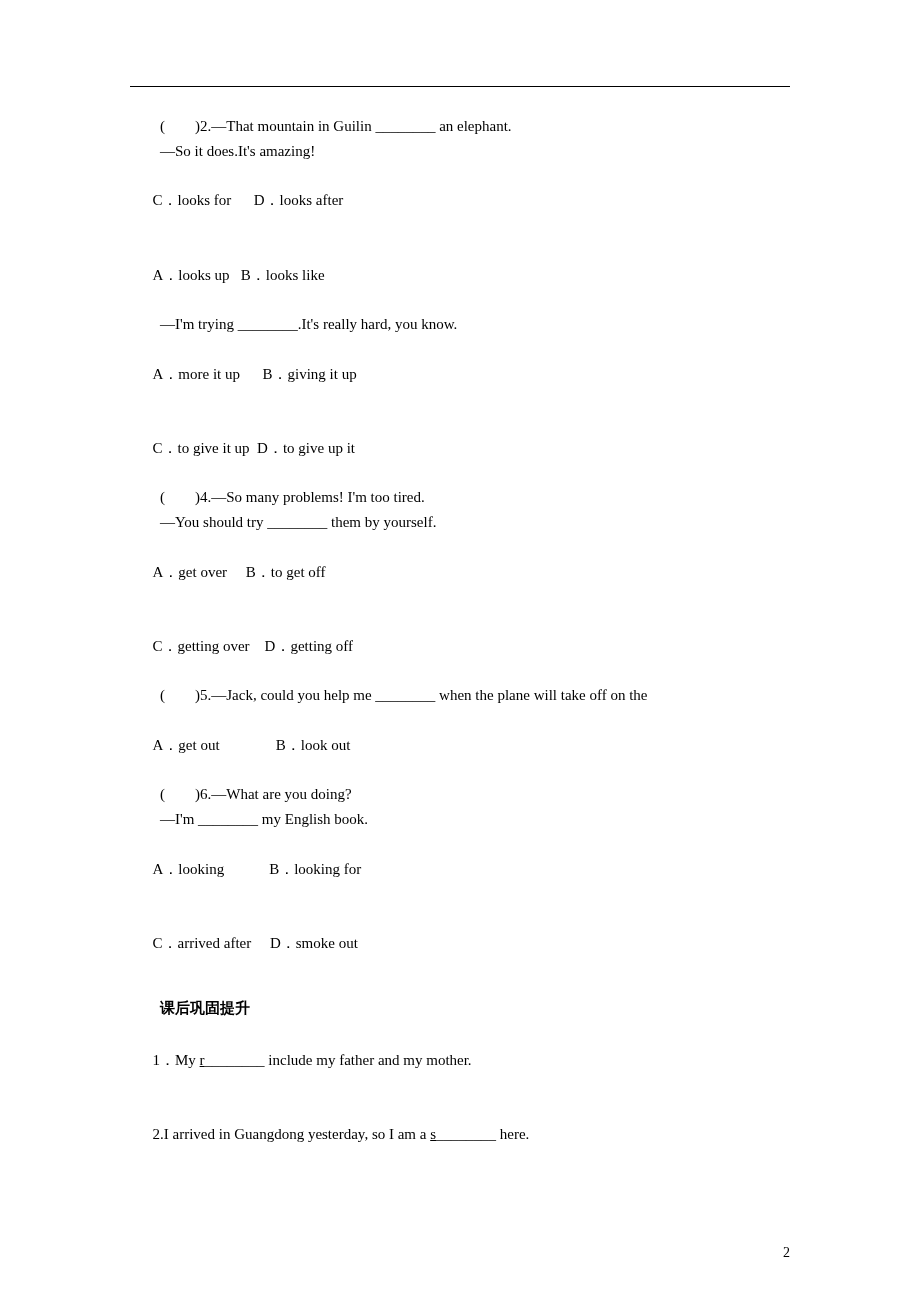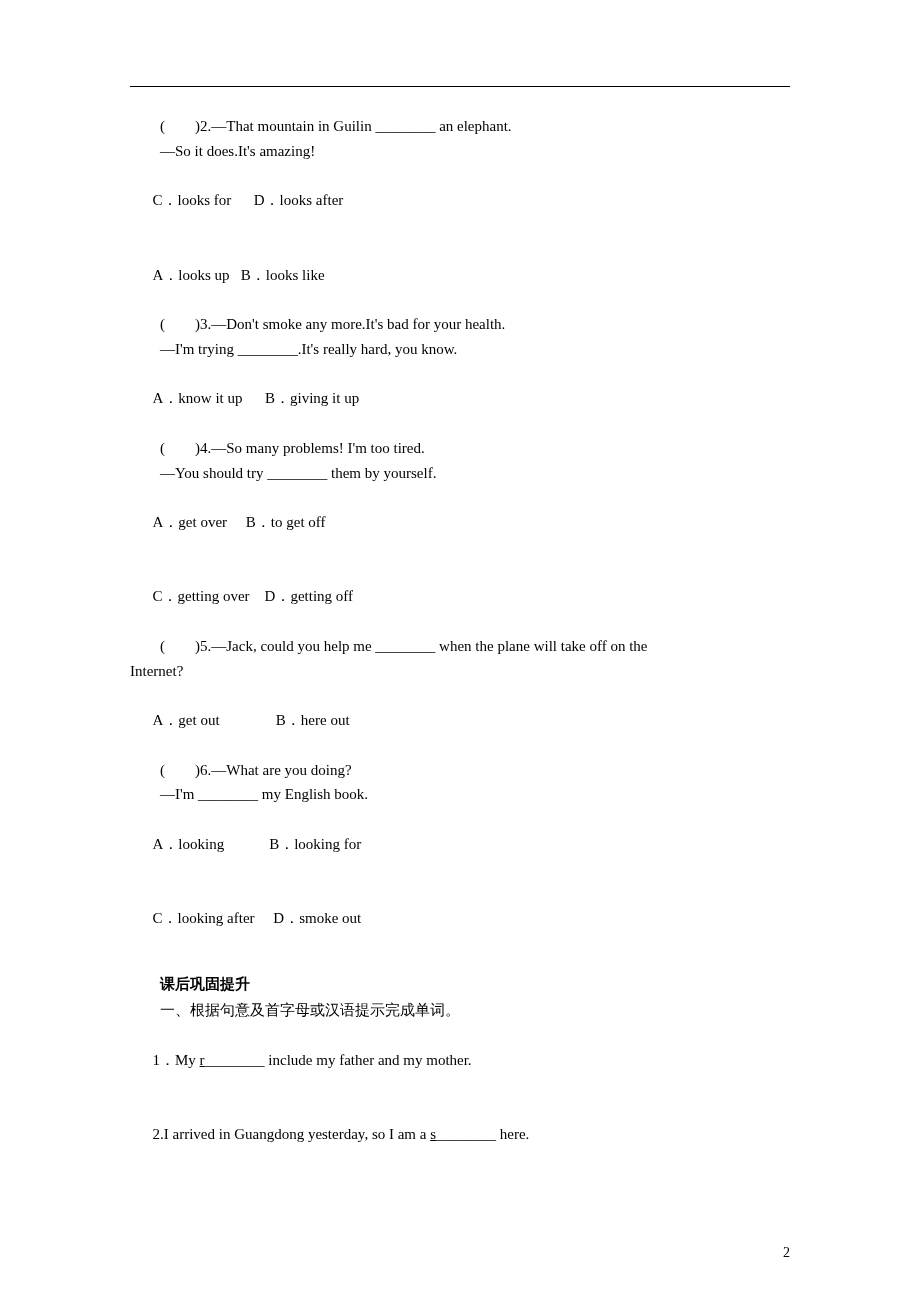--- a/index.html
+++ b/index.html
@@ -55,55 +55,55 @@
 
     <div class="line">(　　)2.—That mountain in Guilin ________ an elephant.</div>
     <div class="line">—So it does.It's amazing!</div>
     <div class="line">
       <span>C．looks for</span>      <span>D．looks after</span>
     </div>
     <div class="line">
       <span>A．looks up</span>   <span>B．looks like</span>
     </div>
 
-    <div class="line">(　　)3.—Don't smoke any more.It's bad for your health.</div>
     <div class="line">—I'm trying ________.It's really hard, you know.</div>
     <div class="line">
-      <span>A．know it up</span>      <span>B．giving it up</span>
+      <span>A．more it up</span>      <span>B．giving it up</span>
+    </div>
+    <div class="line">
+      <span>C．to give it up</span>  <span>D．to give up it</span>
     </div>
 
     <div class="line">(　　)4.—So many problems! I'm too tired.</div>
     <div class="line">—You should try ________ them by yourself.</div>
     <div class="line">
       <span>A．get over</span>     <span>B．to get off</span>
     </div>
     <div class="line">
       <span>C．getting over</span>    <span>D．getting off</span>
     </div>
 
     <div class="line">(　　)5.—Jack, could you help me ________ when the plane will take off on the</div>
-    <div class="line noindent">Internet?</div>
     <div class="line">
-      <span>A．get out</span>               <span>B．here out</span>
+      <span>A．get out</span>               <span>B．look out</span>
     </div>
 
     <div class="line">(　　)6.—What are you doing?</div>
     <div class="line">—I'm ________ my English book.</div>
     <div class="line">
       <span>A．looking</span>            <span>B．looking for</span>
     </div>
     <div class="line">
-      <span>C．looking after</span>     <span>D．smoke out</span>
+      <span>C．arrived after</span>     <span>D．smoke out</span>
     </div>
 
     <div style="height:18px"></div>
 
     <div class="line bold">课后巩固提升</div>
 
-    <div class="line">一、根据句意及首字母或汉语提示完成单词。</div>
     <div class="line">
       <span>1．My </span><span class="u-blank">r</span><span>________ include my father and my mother.</span>
     </div>
     <div class="line">
       <span>2.I arrived in Guangdong yesterday, so I am a </span><span class="u-blank">s</span><span>________ here.</span>
     </div>
 
   </div>
 
   <div class="pagenum">2</div>

